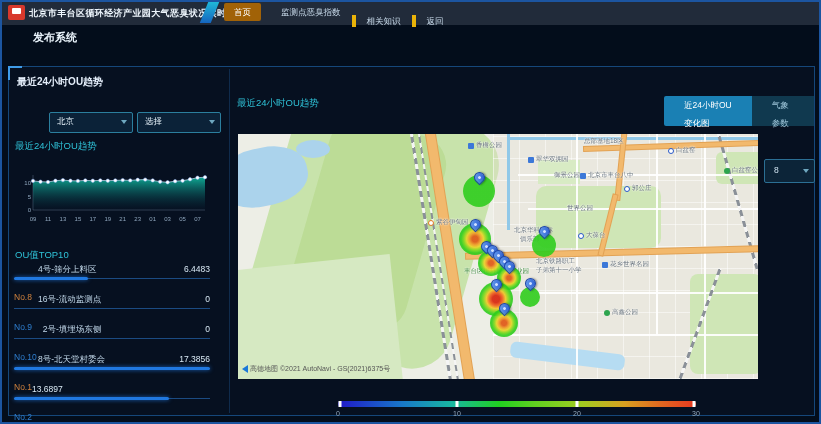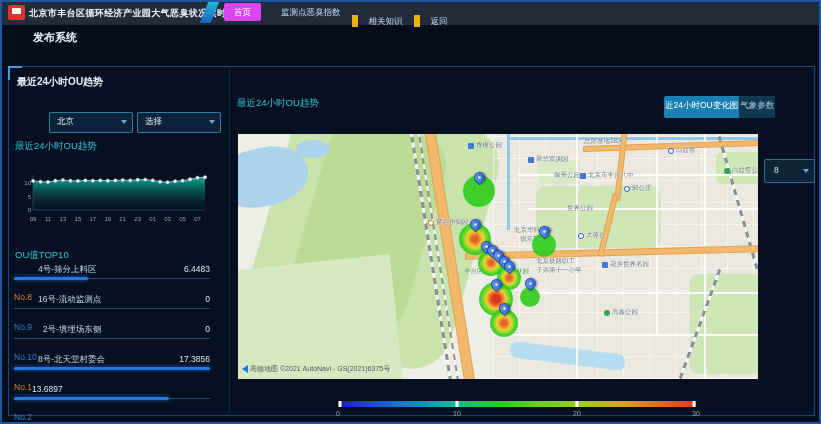--- a/index.html
+++ b/index.html
@@ -10,23 +10,23 @@
   
   .hdr{position:absolute;left:0;top:0;width:821px;height:25px;background:#212b3a;z-index:5;}
   .hdr::before{content:"";position:absolute;top:0;left:0;right:0;height:2px;
       background:linear-gradient(90deg,#12c8dc,#1a74c8 55%,#123c78);}
   .logo{position:absolute;left:8px;top:5px;width:17px;height:15px;background:#d8382c;border-radius:2px;}
   .logo::after{content:"";position:absolute;left:4px;top:3px;width:9px;height:6px;background:#fff;border-radius:1px;}
   .hdr-title{position:absolute;left:29px;top:7px;font-size:9px;font-weight:bold;color:#eef6fd;letter-spacing:.4px;white-space:nowrap;}
   .hdr-slash{position:absolute;left:204px;top:2px;width:11px;height:21px;background:linear-gradient(180deg,#1fb8d8,#1565c0);transform:skewX(-22deg);}
   .hdr-nav{position:absolute;left:224px;top:3px;height:18px;display:flex;align-items:center;font-size:8.5px;color:#c8daea;}
   .nav-item{white-space:nowrap;cursor:pointer;}
-  .nav-active{background:#d946ef;color:#fff;padding:0 10px;height:18px;line-height:18px;border-radius:2px;margin-right:9px;}
+  .nav-active{background:#a16207;color:#fff;padding:0 10px;height:18px;line-height:18px;border-radius:2px;margin-right:9px;}
   .nav-plain{padding:0 11px;line-height:12px;}
-  .nav-plain + .nav-plain{border-left:6px solid #eab308;margin-top:18px;}
+  .nav-plain + .nav-plain{border-left:4px solid #eab308;margin-top:18px;}
 
   
   .pub-label{position:absolute;left:33px;top:30px;font-size:11px;font-weight:bold;color:#e8f2fa;}
   .pub-tabs{position:absolute;left:8px;top:43px;display:flex;gap:6px;}
   .pub-tab{width:74px;height:18px;line-height:18px;text-align:center;font-size:9.5px;color:#bcd4e6;
            background:#0d2337;cursor:pointer;}
   .pub-active{background:#1a80b4;color:#fff;}
 
   
   .panel{position:absolute;left:8px;top:66px;width:805px;height:348px;border:1px solid #15477a;
@@ -53,21 +53,21 @@
   .ti-rank{flex:0 0 auto;margin-top:28px;}
   .ti-name{flex:1 1 auto;margin-left:6px;color:#c2d8ea;white-space:nowrap;overflow:hidden;}
   .ti-value{flex:0 0 auto;color:#d8e8f4;}
   .ti-track{position:absolute;left:0;top:16px;width:196px;height:1px;background:#1b4b82;}
   .ti-fill{position:absolute;left:0;top:15px;height:3px;border-radius:2px;background:#2078e0;
            box-shadow:0 0 4px rgba(32,120,224,.8);}
 
   
   .map-title{left:228px;top:30px;}
   .map-buttons{position:absolute;left:655px;top:29px;display:flex;}
-  .map-btn{height:22px;line-height:18px;padding:0 1px;font-size:8.5px;color:#9fc6da;background:#10394f;cursor:pointer;}
+  .map-btn{height:30px;line-height:18px;padding:0 20px;font-size:8.5px;color:#9fc6da;background:#10394f;cursor:pointer;}
   .map-btn.active{background:#1a80b4;color:#fff;border-radius:2px 0 0 2px;}
   .hour-select{position:absolute;left:755px;top:92px;width:40px;height:22px;background:#0c2438;
        border:1px solid #2b6f94;border-radius:2px;font-size:8.5px;color:#cfe2f0;line-height:20px;
        padding-left:9px;cursor:pointer;}
   .hour-select .chev{top:9px;}
 
   
   .map{position:absolute;left:229px;top:67px;width:520px;height:245px;background:#edeee6;overflow:hidden;cursor:grab;}
   .mp{position:absolute;}
   .park{background:#c8e3ab;}

